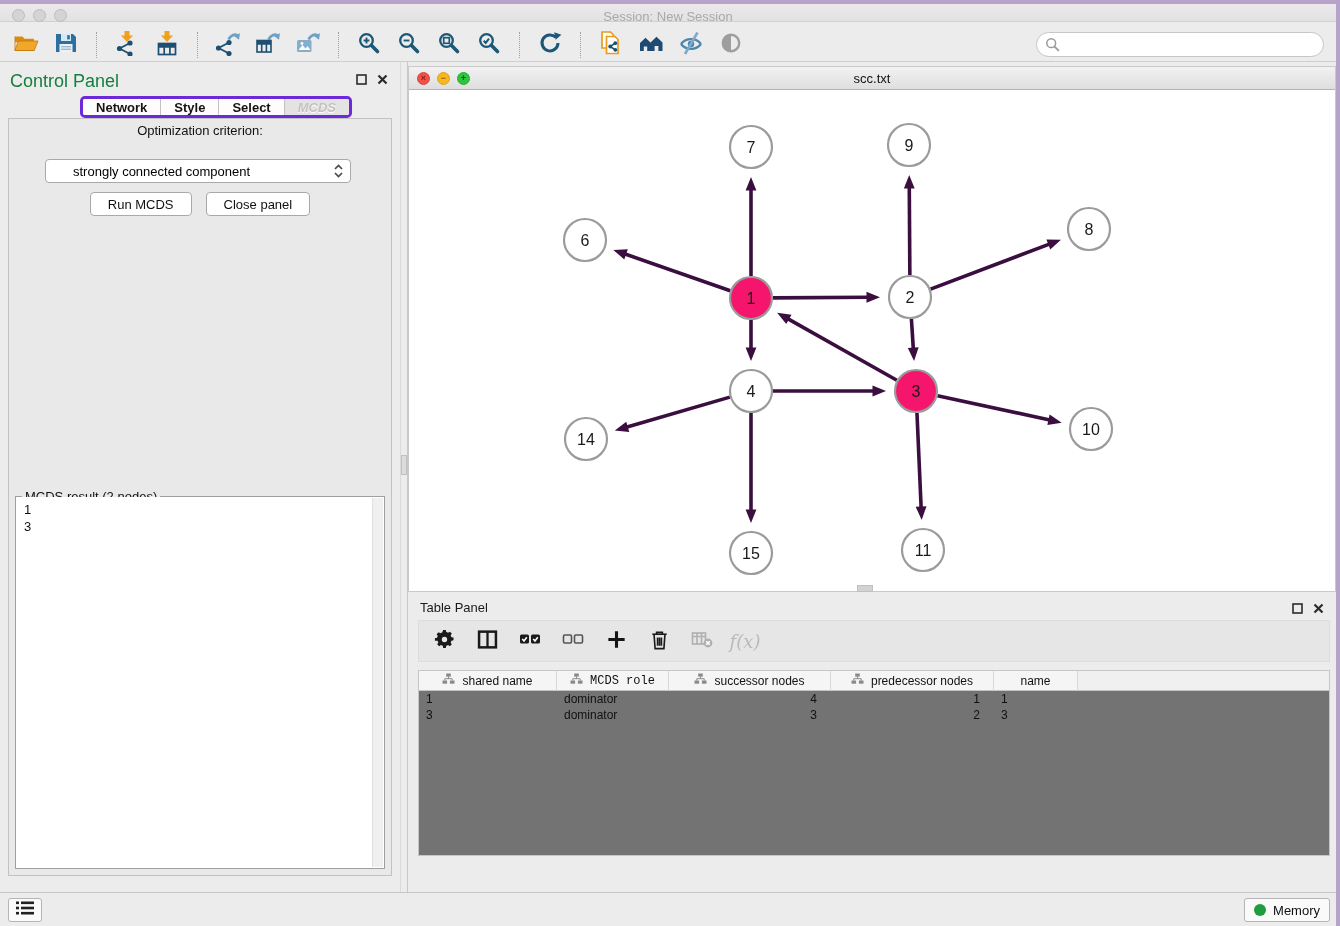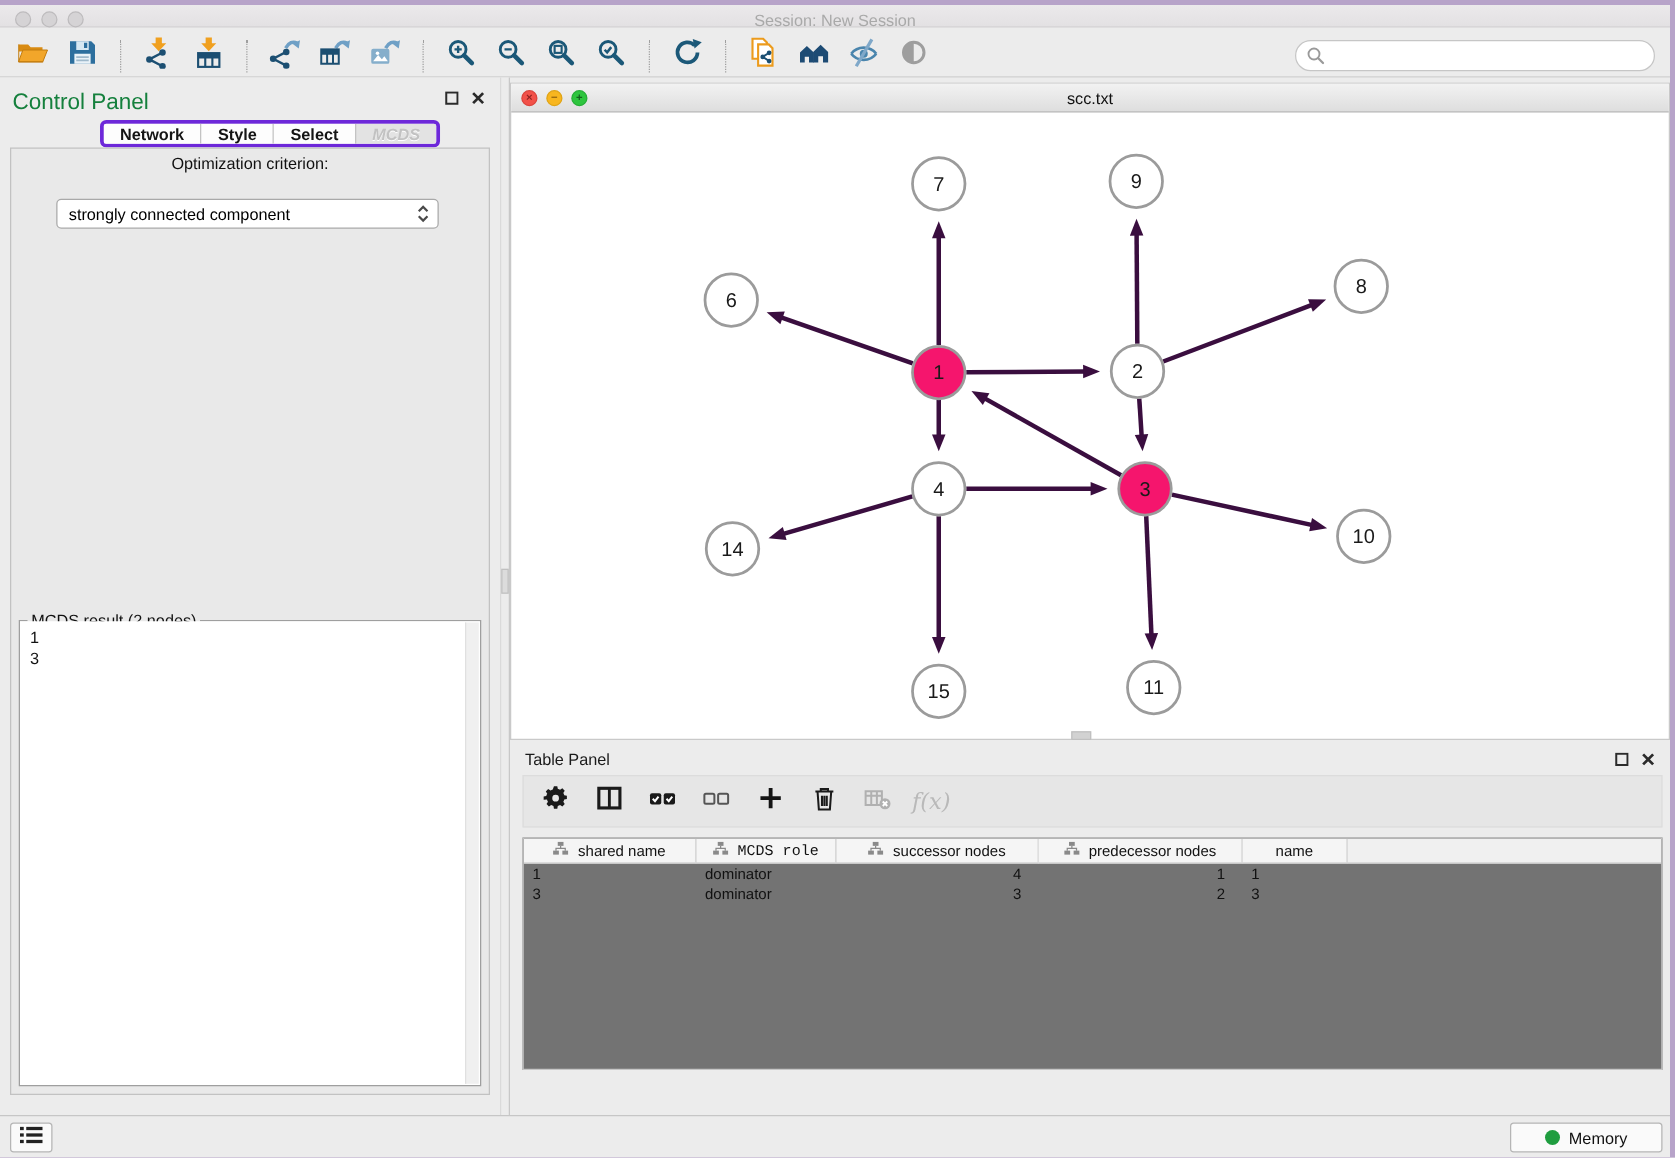--- a/index.html
+++ b/index.html
@@ -35,21 +35,21 @@
               border:3px solid #6d28d9; border-radius:5px; overflow:hidden; background:#fdfdfd;
               box-shadow:0 1px 0 rgba(255,255,255,.7);margin-left:16px; }
   .seg { padding:0 13px; font-size:13px; font-weight:bold; color:#141414; display:flex; align-items:center;
          border-left:1px solid #c3c3c3; background:#fdfdfd; cursor:default; white-space:nowrap; }
   .seg:first-child { border-left:none; }
   .seg.active { background:#e3e3e3; color:#c2c2c2; text-shadow:0 1px 0 #fff;font-style:italic; }
   .cp-content { position:absolute; left:8px; right:8px; top:56px; bottom:16px; border:1px solid #c2c2c2; background:#e9e9e9; }
   .opt-label { margin-top:4px; text-align:center; font-size:13px; color:#111; }
   .dropdown { position:absolute; left:36px; right:40px; top:40px; height:24px; background:#fff;
               border:1px solid #a9a9a9; border-radius:4px; font-size:13px; display:flex; align-items:center;
-              padding-left:9px; cursor:default; }
+              padding-left:27px; cursor:default; }
   .dd-stepper { margin-left:auto; margin-right:6px; display:flex; align-items:center; }
   .btn-row { position:absolute; top:73px; left:0; right:0; display:flex; justify-content:center; gap:14px; }
   .push-btn { height:24px; padding:0 17px; background:#fff; border:1px solid #a9a9a9; border-radius:4px;
               font-size:13px; font-family:inherit; color:#111; cursor:default; }
   .result-box { position:absolute; left:6px; right:6px; top:377px; bottom:6px; border:1px solid #9f9f9f; }
   .result-legend { position:absolute; top:-8px; left:6px; background:#e9e9e9; padding:0 3px; font-size:13px; color:#111; }
   .result-inner { position:absolute; inset:0; background:#fff; }
   .result-text { position:absolute; left:8px; top:4px; font-size:13px; line-height:17px; white-space:pre; color:#111; }
   .result-scrollbar { position:absolute; right:1px; top:1px; bottom:1px; width:11px; background:#f0f0f0; border-left:1px solid #e0e0e0; }
 
@@ -88,21 +88,21 @@
   .tb-row:first-of-type { margin-top:3px; }
   .td-cell { font-size:12px; color:#111; overflow:hidden; white-space:nowrap; }
   .tp-tabs { position:absolute; left:50%; transform:translateX(-50%); bottom:6px; display:flex; height:22px;
              border:1px solid #b2b2b2; border-radius:6px; overflow:hidden; background:#fdfdfd; }
 
   
   .status-bar { position:absolute; left:0; bottom:0; width:100%; height:34px; background:#ececec; border-top:1px solid #c6c6c6; }
   .list-btn { position:absolute; left:8px; top:5px; width:34px; height:24px; background:#fafafa; border:1px solid #b5b5b5;
               border-radius:3px; display:flex; align-items:center; justify-content:center; }
   .mem-btn { position:absolute; right:10px; top:5px; height:24px; background:#fafafa; border:1px solid #b5b5b5;
-             border-radius:3px; display:flex; align-items:center; gap:7px; padding:0 27px; font-size:13px; color:#111; }
+             border-radius:3px; display:flex; align-items:center; gap:7px; padding:0 9px; font-size:13px; color:#111; }
   .mem-dot { width:12px; height:12px; border-radius:50%; background:#1f9d3f; }
 </style>
 </head>
 <body>
 
 <div id="root">
   <div class="purple-top"></div>
   <div class="purple-right"></div>
 
   <div class="titlebar">
@@ -288,20 +288,24 @@
     <div class="cp-content">
       <div class="opt-label">Optimization criterion:</div>
       <div class="dropdown">
         <span>strongly connected component</span>
         <span class="dd-stepper">
           <svg width="11" height="16" viewBox="0 0 11 16">
               <path d="M2 6 L5.5 2.5 9 6" fill="none" stroke="#4a4a4a" stroke-width="1.7"></path>
               <path d="M2 10 L5.5 13.5 9 10" fill="none" stroke="#4a4a4a" stroke-width="1.7"></path>
             </svg>
         </span>
+      </div>
+      <div class="btn-row">
+        <button class="push-btn">Run MCDS</button>
+        <button class="push-btn">Close panel</button>
       </div>
       <div class="result-box">
         <div class="result-legend">MCDS result (2 nodes)</div>
         <div class="result-inner">
           <div class="result-text" id="result-text">1
 3</div>
           <div class="result-scrollbar"></div>
         </div>
       </div>
     </div>

